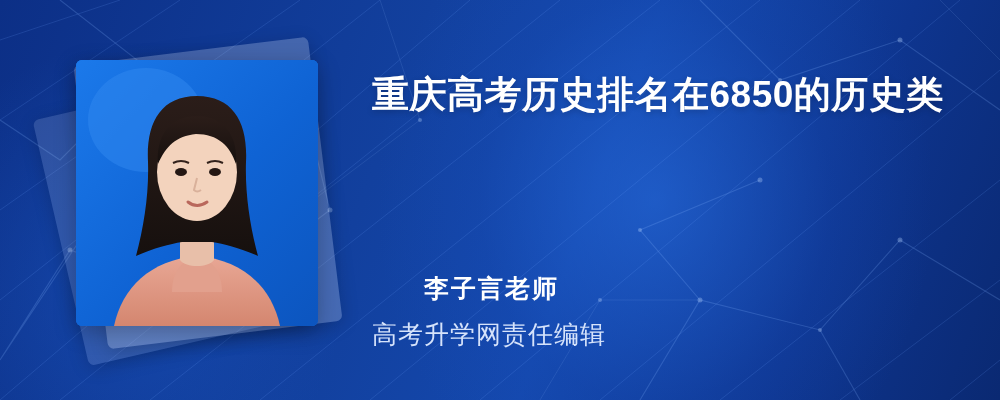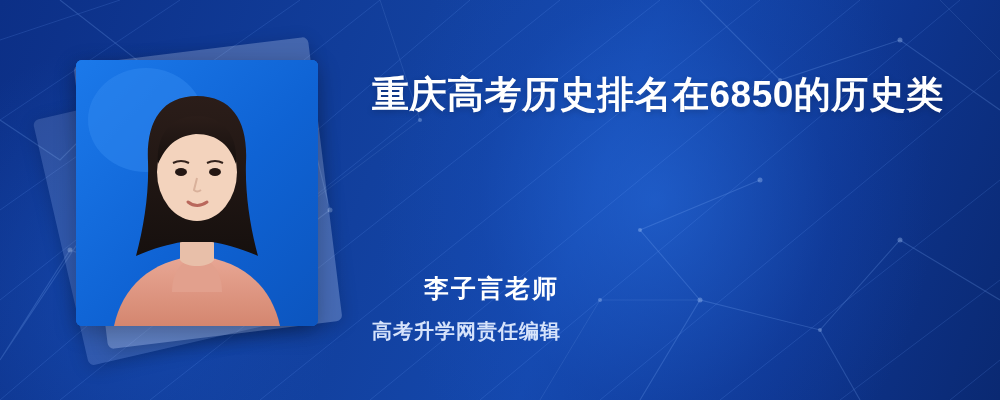--- a/index.html
+++ b/index.html
@@ -118,23 +118,22 @@
     font-size: 25px;
     font-weight: bold;
     letter-spacing: 2px;
     margin-left: 32px;
   }
   .subline {
     position: absolute;
     left: 372px;
     top: 318px;
     color: #d6e3fb;
-    font-size: 20px;
+    font-size: 25px;
     letter-spacing: 1px;
-    font-weight: bold;
   }
 </style>
 </head>
 <body>
 
 <div class="banner">
 
   <div class="bg-base"></div>
   <div class="bg-glow"></div>
   <div class="bg-glow2"></div>

